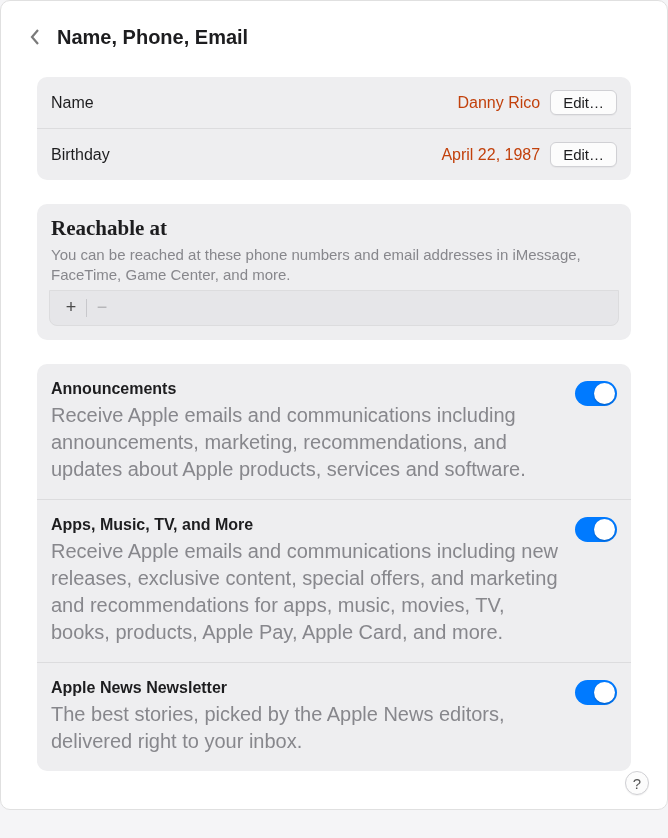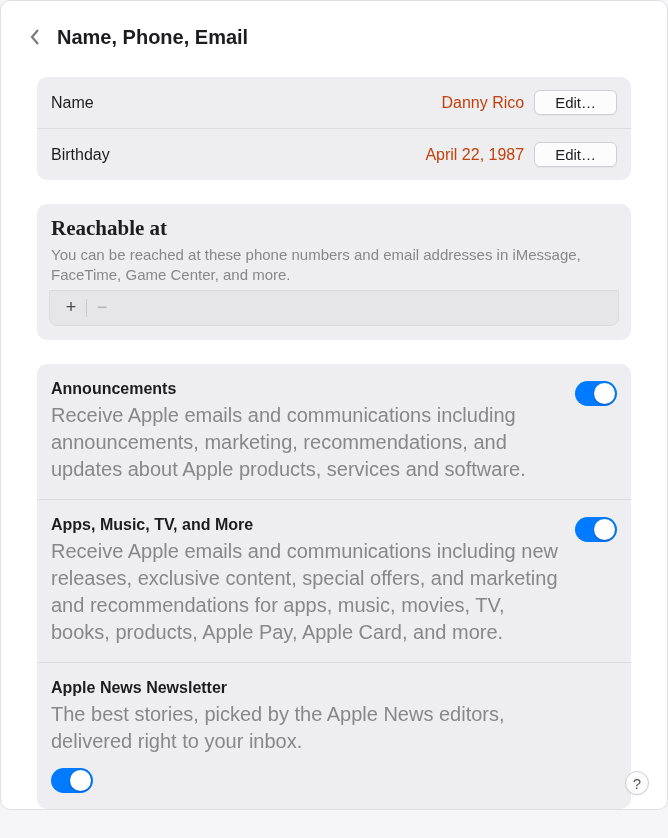--- a/index.html
+++ b/index.html
@@ -76,21 +76,21 @@
     .row-value {
       font-size: 16px;
       color: #c2410c;
       margin-right: 10px;
       text-align: right;
     }
     .edit-btn {
       background: #fcfcfc;
       border: 1px solid #d0d0d4;
       border-radius: 6px;
-      padding: 3px 20px;
+      padding: 3px 12px;
       font-size: 15px;
       color: #1d1d1f;
       cursor: default;
       box-shadow: 0 1px 1px rgba(0,0,0,0.04);
     }
     .reachable-header {
       padding: 12px 14px 4px 14px;
     }
     .reachable-title {
       font-size: 21px;
@@ -168,21 +168,20 @@
     }
     .toggle-row {
       padding: 16px 14px 16px 14px;
       border-bottom: 1px solid #dcdcde;
       display: flex;
       align-items: flex-start;
       gap: 12px;
     }
     .toggle-row:last-child {
       border-bottom: none;
-      flex-direction: column;
     }
     .toggle-text {
       flex: 1;
     }
     .toggle-title {
       font-size: 16px;
       font-weight: 600;
       color: #1d1d1f;
       margin-bottom: 4px;
     }

